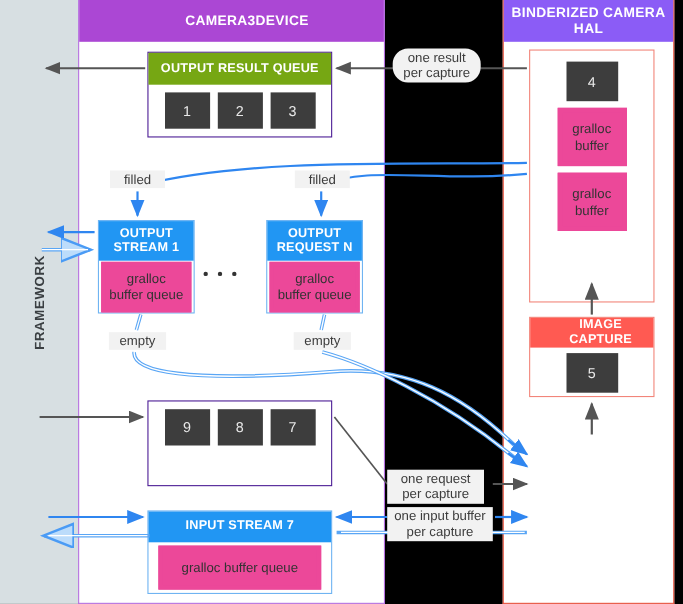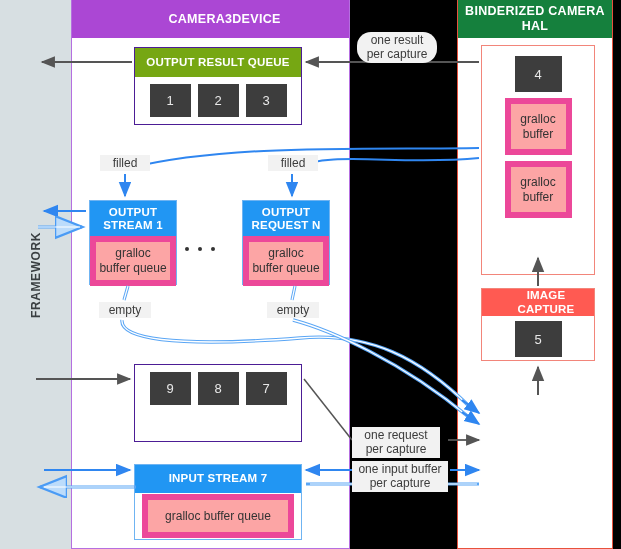--- a/index.html
+++ b/index.html
@@ -22,21 +22,21 @@
              border:1px solid #b56fe0;border-top:none;}
   .panel-hal{left:457px;top:0;width:156px;height:549px;
              border:1px solid #e8513c;border-top:none;}
 
   .panel-head{position:absolute;left:0;top:0;width:100%;
               color:#fff;font-weight:bold;font-size:12.5px;
               display:flex;align-items:center;justify-content:center;
               text-align:center;line-height:1.18;letter-spacing:.3px;
               box-sizing:border-box;}
   .panel-c3d .panel-head{height:38px;background:#ab47d4;padding-left:28px;}
-  .panel-hal .panel-head{height:38px;background:#15803d;padding:0 4px;}
+  .panel-hal .panel-head{height:38px;background:#8b5cf6;padding:0 4px;}
 
   
   .card{position:absolute;box-sizing:border-box;background:#fff;}
   .card > .hdr{box-sizing:border-box;width:100%;color:#fff;font-weight:bold;
                font-size:11.5px;display:flex;align-items:center;
                justify-content:center;text-align:center;line-height:1.15;
                letter-spacing:.2px;}
   .card > .body{box-sizing:border-box;width:100%;display:flex;
                 align-items:center;justify-content:center;gap:7px;}
 
@@ -53,21 +53,21 @@
   .card.hal{border:1px solid #f2857a;}
   .card.hal > .hdr{background:#ff5a52;}
 
   
   .chip{background:#3d3d3d;color:#e8e8e8;font-size:13px;
         display:flex;align-items:center;justify-content:center;}
   .chip.q{width:41px;height:33px;}
   .chip.big{width:47px;height:36px;}
 
   
-  .gbox{background:#fca5a5;border:6px solid #ec4899;color:#333;
+  .gbox{background:#ec4899;border:4px solid #ec4899;color:#333;
         font-size:12px;display:flex;align-items:center;
         justify-content:center;text-align:center;line-height:1.2;}
 
   
   .tag{position:absolute;background:#f2f2f2;color:#3c3c3c;font-size:12px;
        text-align:center;line-height:1.2;padding:1px 3px;white-space:nowrap;
        box-sizing:border-box;}
 
   .dots{position:absolute;display:flex;gap:9px;}
   .dots i{width:4px;height:4px;background:#333;border-radius:50%;display:block;}
@@ -258,21 +258,21 @@
       <path d="M538,286 L538,258" stroke="#555" stroke-width="2" fill="none" marker-end="url(#ga)"></path>
     </g>
   </svg>
 
   <div class="tag" style="left:100px;top:155px;width:50px;">filled</div>
   <div class="tag" style="left:268px;top:155px;width:50px;">filled</div>
 
   <div class="tag" style="left:99px;top:302px;width:52px;">empty</div>
   <div class="tag" style="left:267px;top:302px;width:52px;">empty</div>
 
-  <div class="tag" style="left:357px;top:32px;width:80px;border-radius:14px;">
+  <div class="tag" style="left:357px;top:44px;width:80px;border-radius:14px;">
     <span>one result</span><br>
     <span>per capture</span>
   </div>
 
   <div class="tag" style="left:352px;top:427px;width:88px;">
     <span>one request</span><br>
     <span>per capture</span>
   </div>
 
   <div class="tag" style="left:352px;top:461px;width:96px;">

